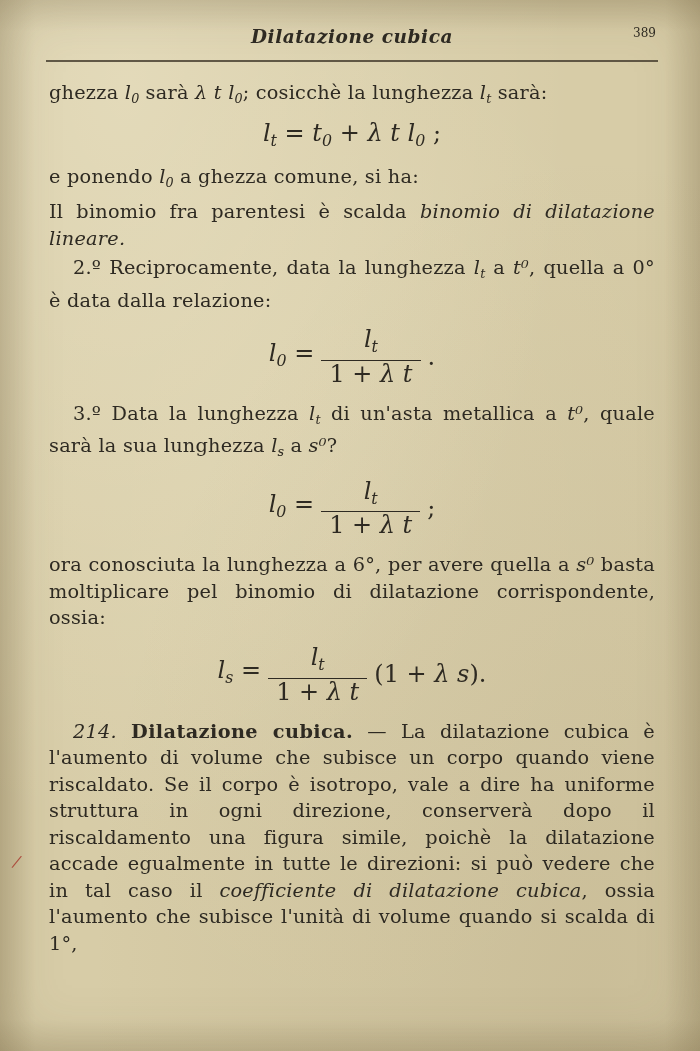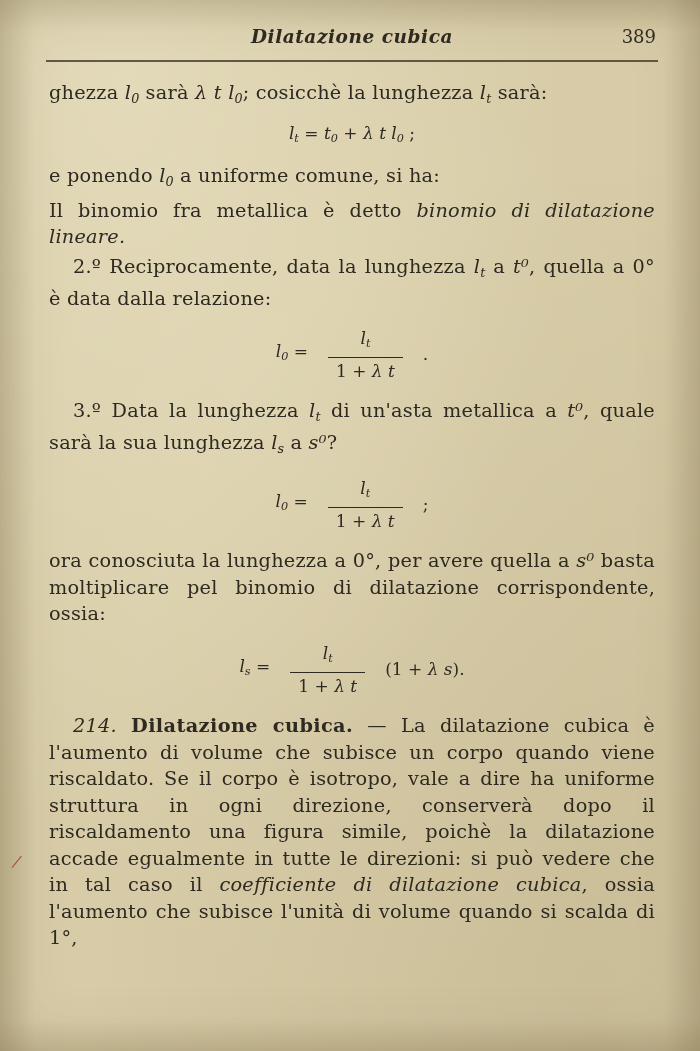--- a/index.html
+++ b/index.html
@@ -17,39 +17,39 @@
     box-shadow: inset 0 0 60px rgba(100,84,48,0.25);
   }
   .page { padding: 26px 42px 0 46px; box-sizing: border-box; }
 
   .running-head { position: relative; height: 28px; }
   .running-title {
     position: absolute; left: 50%; transform: translateX(-50%);
     font-style: italic; font-weight: 700; font-size: 18.5px; letter-spacing: 0.03em;
     white-space: nowrap;
   }
-  .page-number { position: absolute; right: 2px; top: 0; font-size: 18px; }
+  .page-number { position: absolute; right: 2px; top: 0; font-size: 12px; }
   .head-rule { border: none; border-top: 2px solid #4a4233; margin: 6px 0 0 0; opacity: 0.85; }
 
   .content { margin-top: 18px; font-size: 19.3px; line-height: 26.5px; }
   .para { margin: 3px; text-align: justify; letter-spacing: 0.012em; }
   .indent-lg { text-indent: 24px; }
   .indent-sm { text-indent: 13px; }
   .section-start { margin-top: 12px; }
 
   .seg-i { font-style: italic; }
   .seg-b { font-weight: 700; letter-spacing: 0.02em; }
   .seg-v { font-style: italic; }
   .seg-n { font-style: normal; }
   .seg-vsub { font-style: italic; font-size: 0.66em; vertical-align: -0.3em; letter-spacing: 0; }
 
-  .formula { text-align: center; margin: 9px 0 11px 0; font-size: 17px; line-height: 24px; }
+  .formula { text-align: center; margin: 9px 0 11px 0; font-size: 24px; line-height: 24px; }
   .formula-frac { margin: 13px 0 15px 0; }
   .fpart { display: inline-block; vertical-align: middle; }
-  .frac { display: inline-block; vertical-align: middle; margin: 0 20px; }
+  .frac { display: inline-block; vertical-align: middle; margin: 0 7px; }
   .frac .num { display: block; border-bottom: 1.8px solid #2e2a22; padding: 0 8px 1px 8px; }
   .frac .den { display: block; padding: 1px 8px 0 8px; }
 
   .margin-mark {
     position: absolute; left: 14px; top: 852px;
     color: #a8342a; font-size: 16px; font-style: italic; opacity: 0.8;
     transform: rotate(12deg);
   }
 </style>
 </head>
@@ -62,39 +62,39 @@
     <div class="page-number">389</div>
   </div>
   <hr class="head-rule">
 
   <div class="content">
 
     <p class="para"><span>ghezza </span><span class="seg-v">l</span><span class="seg-vsub">0</span><span> sarà </span><span class="seg-v">λ t l</span><span class="seg-vsub">0</span><span>; cosicchè la lunghezza </span><span class="seg-v">l</span><span class="seg-vsub">t</span><span> sarà:</span></p>
 
     <div class="formula"><span class="seg-v">l</span><span class="seg-vsub">t</span><span class="seg-n"> = </span><span class="seg-v">t</span><span class="seg-vsub">0</span><span class="seg-n"> + </span><span class="seg-v">λ t l</span><span class="seg-vsub">0</span><span class="seg-n"> ;</span></div>
 
-    <p class="para"><span>e ponendo </span><span class="seg-v">l</span><span class="seg-vsub">0</span><span> a uniforme comune, si ha:</span></p>
+    <p class="para"><span>e ponendo </span><span class="seg-v">l</span><span class="seg-vsub">0</span><span> a ghezza comune, si ha:</span></p>
 
 
-    <p class="para"><span>Il binomio fra metallica è detto </span><span class="seg-i">binomio di dilatazione lineare.</span></p>
+    <p class="para"><span>Il binomio fra parentesi è scalda </span><span class="seg-i">binomio di dilatazione lineare.</span></p>
 
     <p class="para indent-lg"><span>2.º Reciprocamente, data la lunghezza </span><span class="seg-v">l</span><span class="seg-vsub">t</span><span> a </span><span class="seg-v">t⁰</span><span>, quella a 0° è data dalla relazione:</span></p>
 
     <div class="formula formula-frac">
       <span class="fpart"><span class="seg-v">l</span><span class="seg-vsub">0</span><span class="seg-n"> = </span></span><span class="frac"><span class="num"><span class="seg-v">l</span><span class="seg-vsub">t</span></span><span class="den"><span class="seg-n">1 + </span><span class="seg-v">λ t</span></span></span><span class="fpart"><span class="seg-n"> .</span></span>
     </div>
 
     <p class="para indent-lg"><span>3.º Data la lunghezza </span><span class="seg-v">l</span><span class="seg-vsub">t</span><span> di un'asta metallica a </span><span class="seg-v">t⁰</span><span>, quale sarà la sua lunghezza </span><span class="seg-v">l</span><span class="seg-vsub">s</span><span> a </span><span class="seg-v">s⁰</span><span>?</span></p>
 
 
     <div class="formula formula-frac">
       <span class="fpart"><span class="seg-v">l</span><span class="seg-vsub">0</span><span class="seg-n"> = </span></span><span class="frac"><span class="num"><span class="seg-v">l</span><span class="seg-vsub">t</span></span><span class="den"><span class="seg-n">1 + </span><span class="seg-v">λ t</span></span></span><span class="fpart"><span class="seg-n"> ;</span></span>
     </div>
 
-    <p class="para"><span>ora conosciuta la lunghezza a 0°, per avere quella a </span><span class="seg-v">s⁰</span><span> basta moltiplicare pel binomio di dilatazione corrispondente, ossia:</span></p>
+    <p class="para"><span>ora conosciuta la lunghezza a 6°, per avere quella a </span><span class="seg-v">s⁰</span><span> basta moltiplicare pel binomio di dilatazione corrispondente, ossia:</span></p>
 
     <div class="formula formula-frac">
       <span class="fpart"><span class="seg-v">l</span><span class="seg-vsub">s</span><span class="seg-n"> = </span></span><span class="frac"><span class="num"><span class="seg-v">l</span><span class="seg-vsub">t</span></span><span class="den"><span class="seg-n">1 + </span><span class="seg-v">λ t</span></span></span><span class="fpart"><span class="seg-n"> (1 + </span><span class="seg-v">λ s</span><span class="seg-n">).</span></span>
     </div>
 
     <p class="para indent-lg section-start"><span class="seg-i">214. </span><span class="seg-b">Dilatazione cubica.</span><span> — La dilatazione cubica è l'aumento di volume che subisce un corpo quando viene riscaldato. Se il corpo è isotropo, vale a dire ha uniforme struttura in ogni direzione, conserverà dopo il riscaldamento una figura simile, poichè la dilatazione accade egualmente in tutte le direzioni: si può vedere che in tal caso il </span><span class="seg-i">coefficiente di dilatazione cubica</span><span>, ossia l'aumento che subisce l'unità di volume quando si scalda di 1°,</span></p>
 
   </div>
 
   <div class="margin-mark">/</div>

